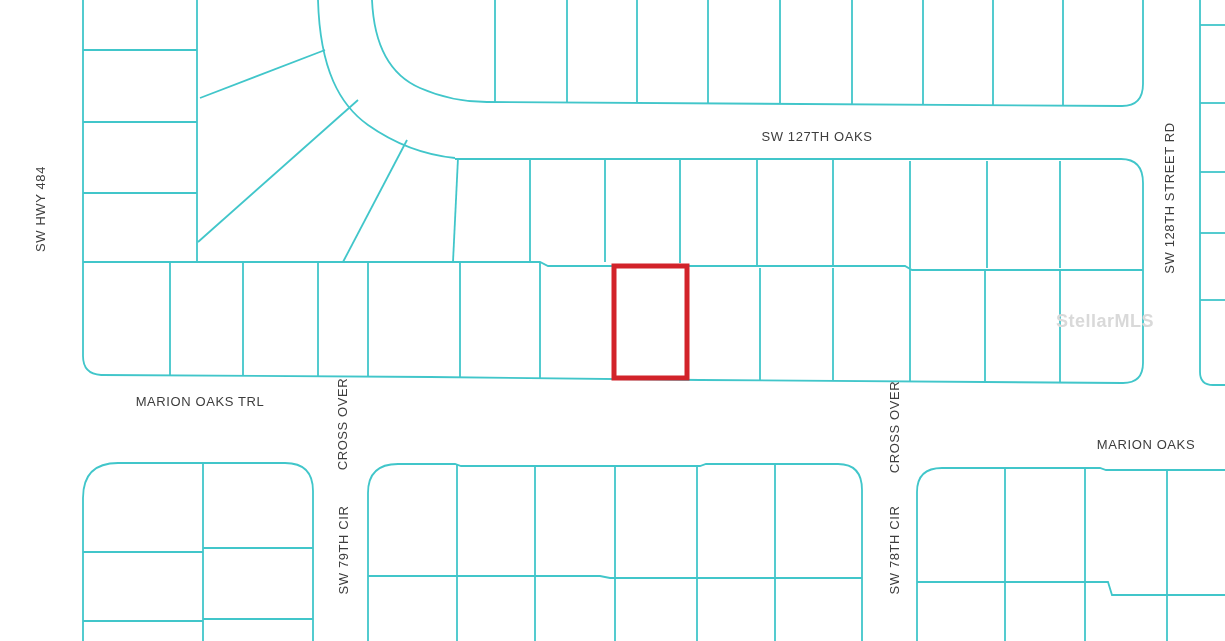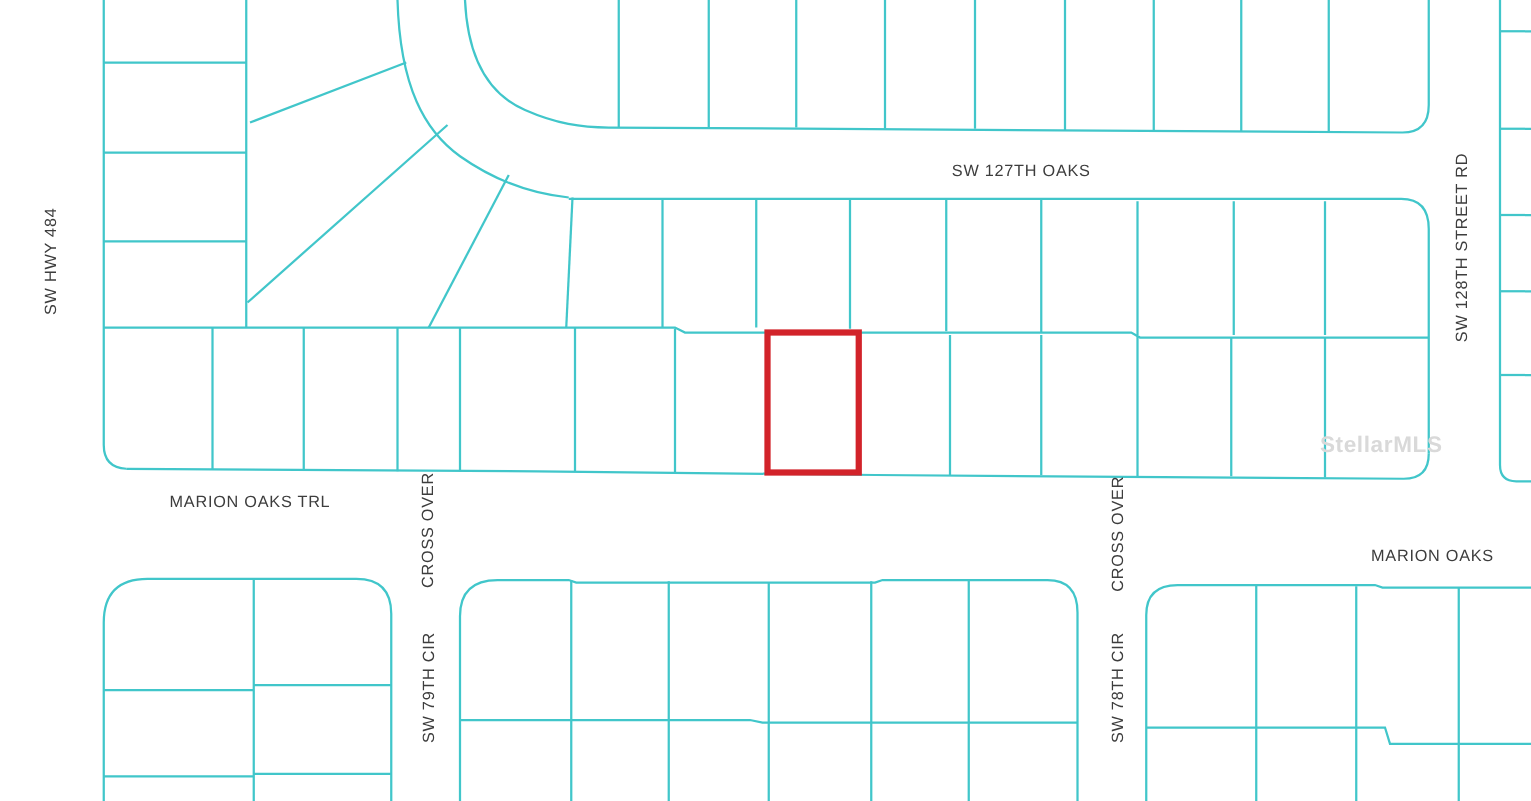--- a/index.html
+++ b/index.html
@@ -162,15 +162,15 @@
   <div class="street-label vertical" style="left:342px;top:424px;">CROSS OVER</div>
 
   <div class="street-label vertical" style="left:343px;top:550px;">SW 79TH CIR</div>
 
   <div class="street-label vertical" style="left:894px;top:427px;">CROSS OVER</div>
 
   <div class="street-label vertical" style="left:894px;top:550px;">SW 78TH CIR</div>
 
   <div class="street-label" style="left:1146px;top:444px;">MARION OAKS</div>
 
-  <div class="watermark" style="left:1105px;top:321px;margin-top:35px;">StellarMLS</div>
+  <div class="watermark" style="left:1105px;top:321px;">StellarMLS</div>
 
 </div>
 
 </body></html>

